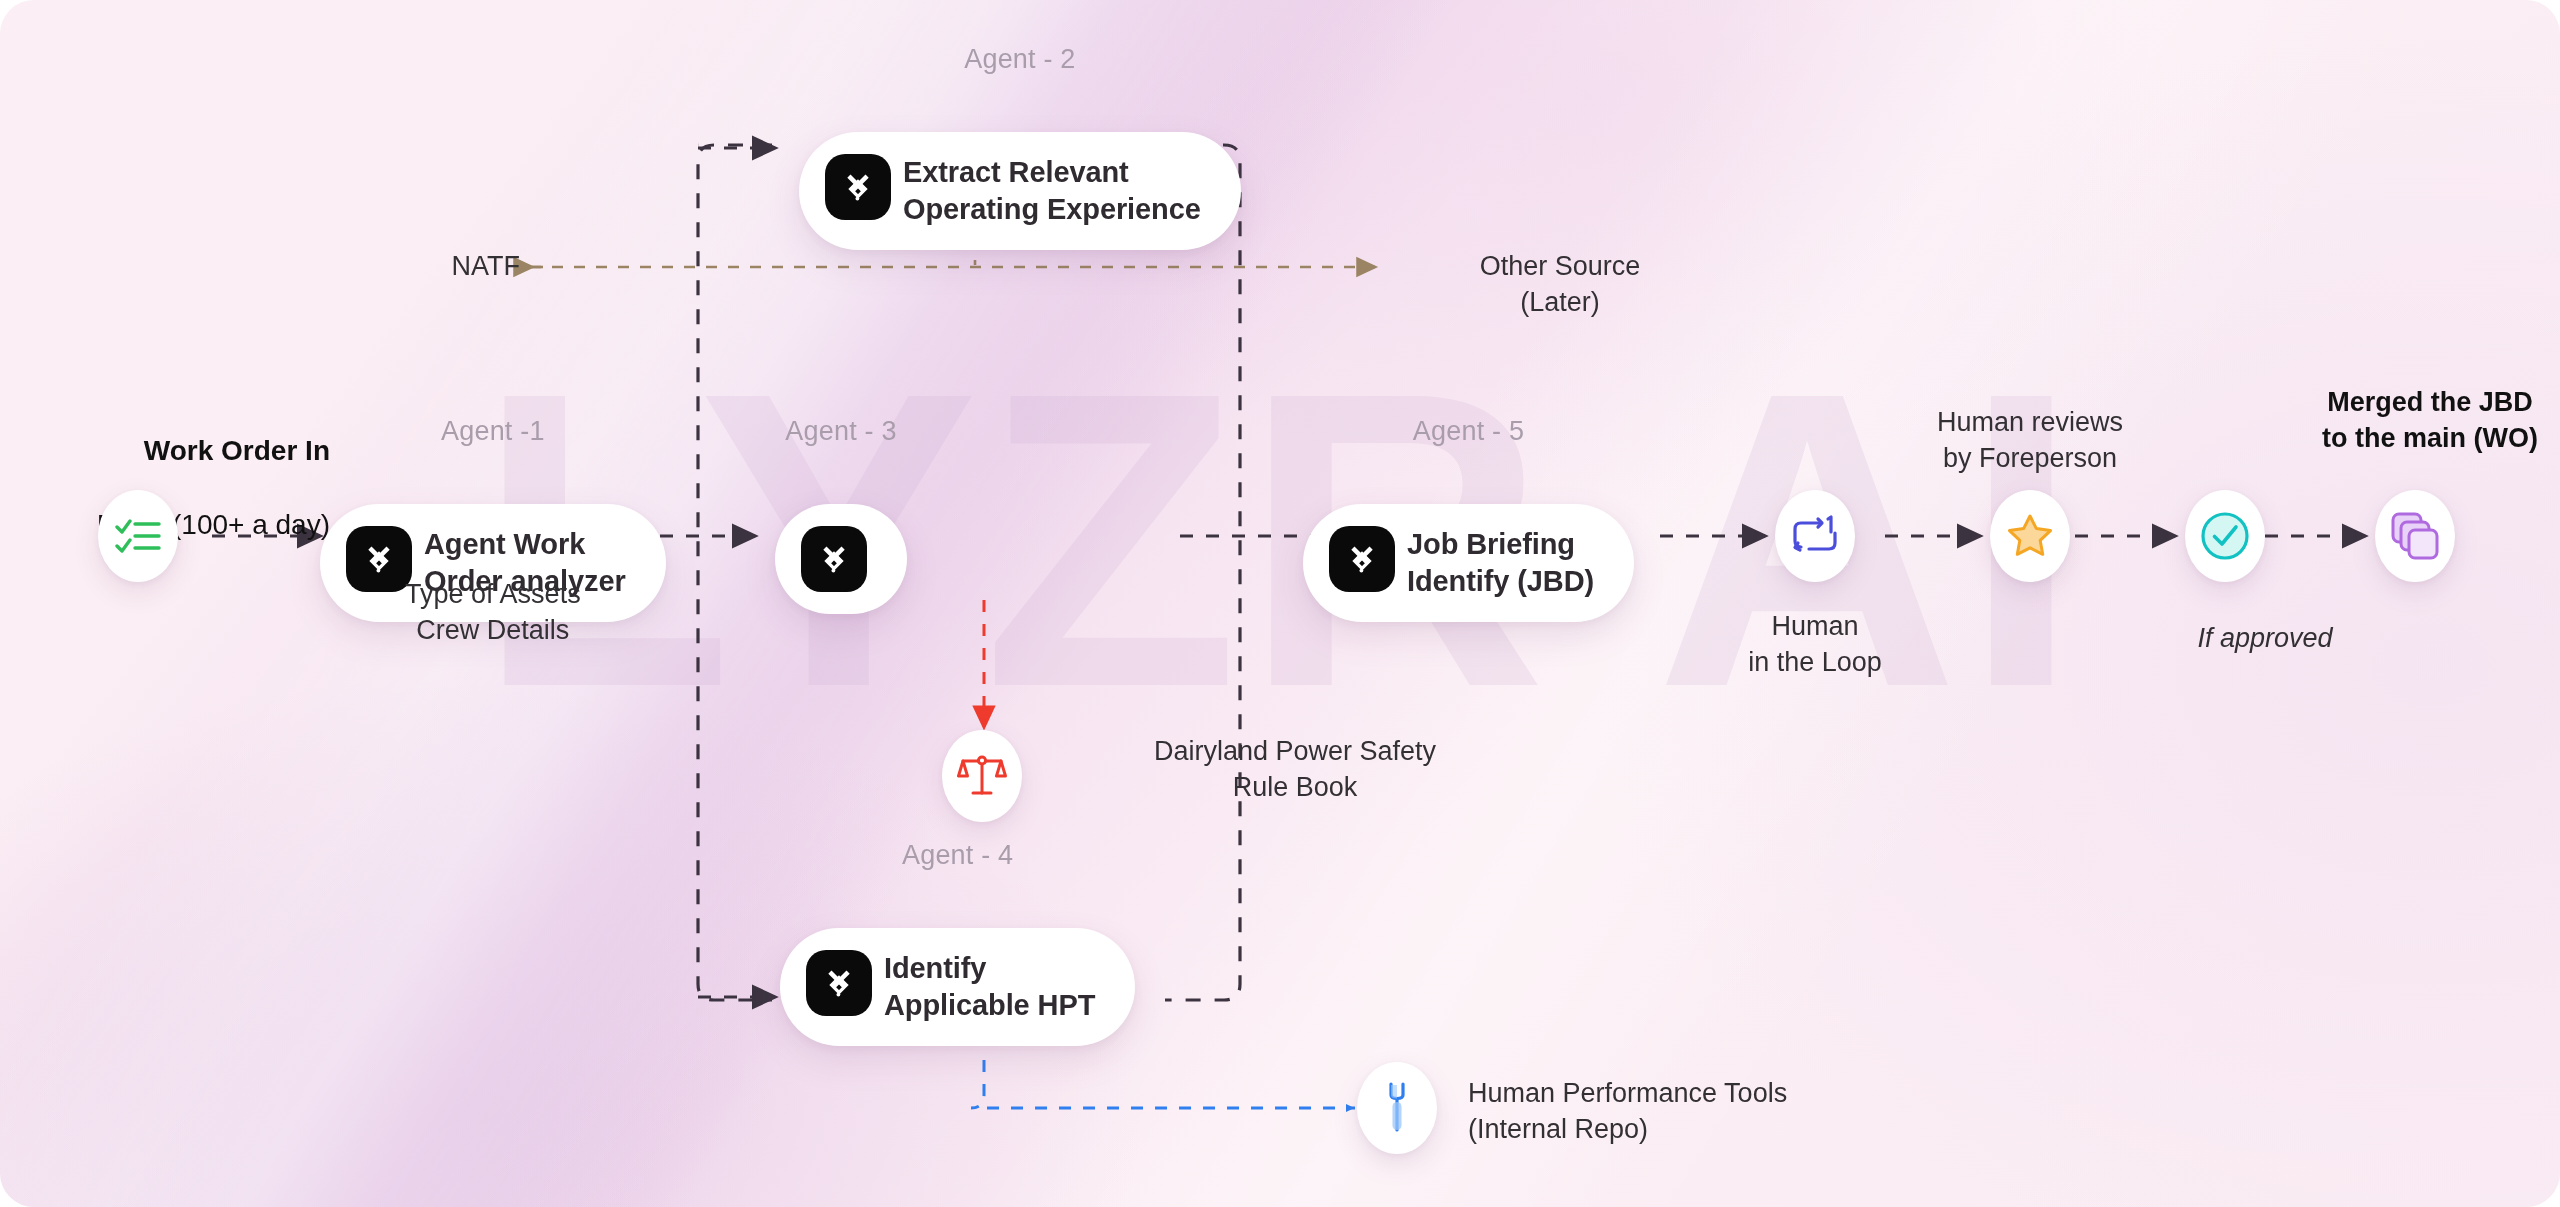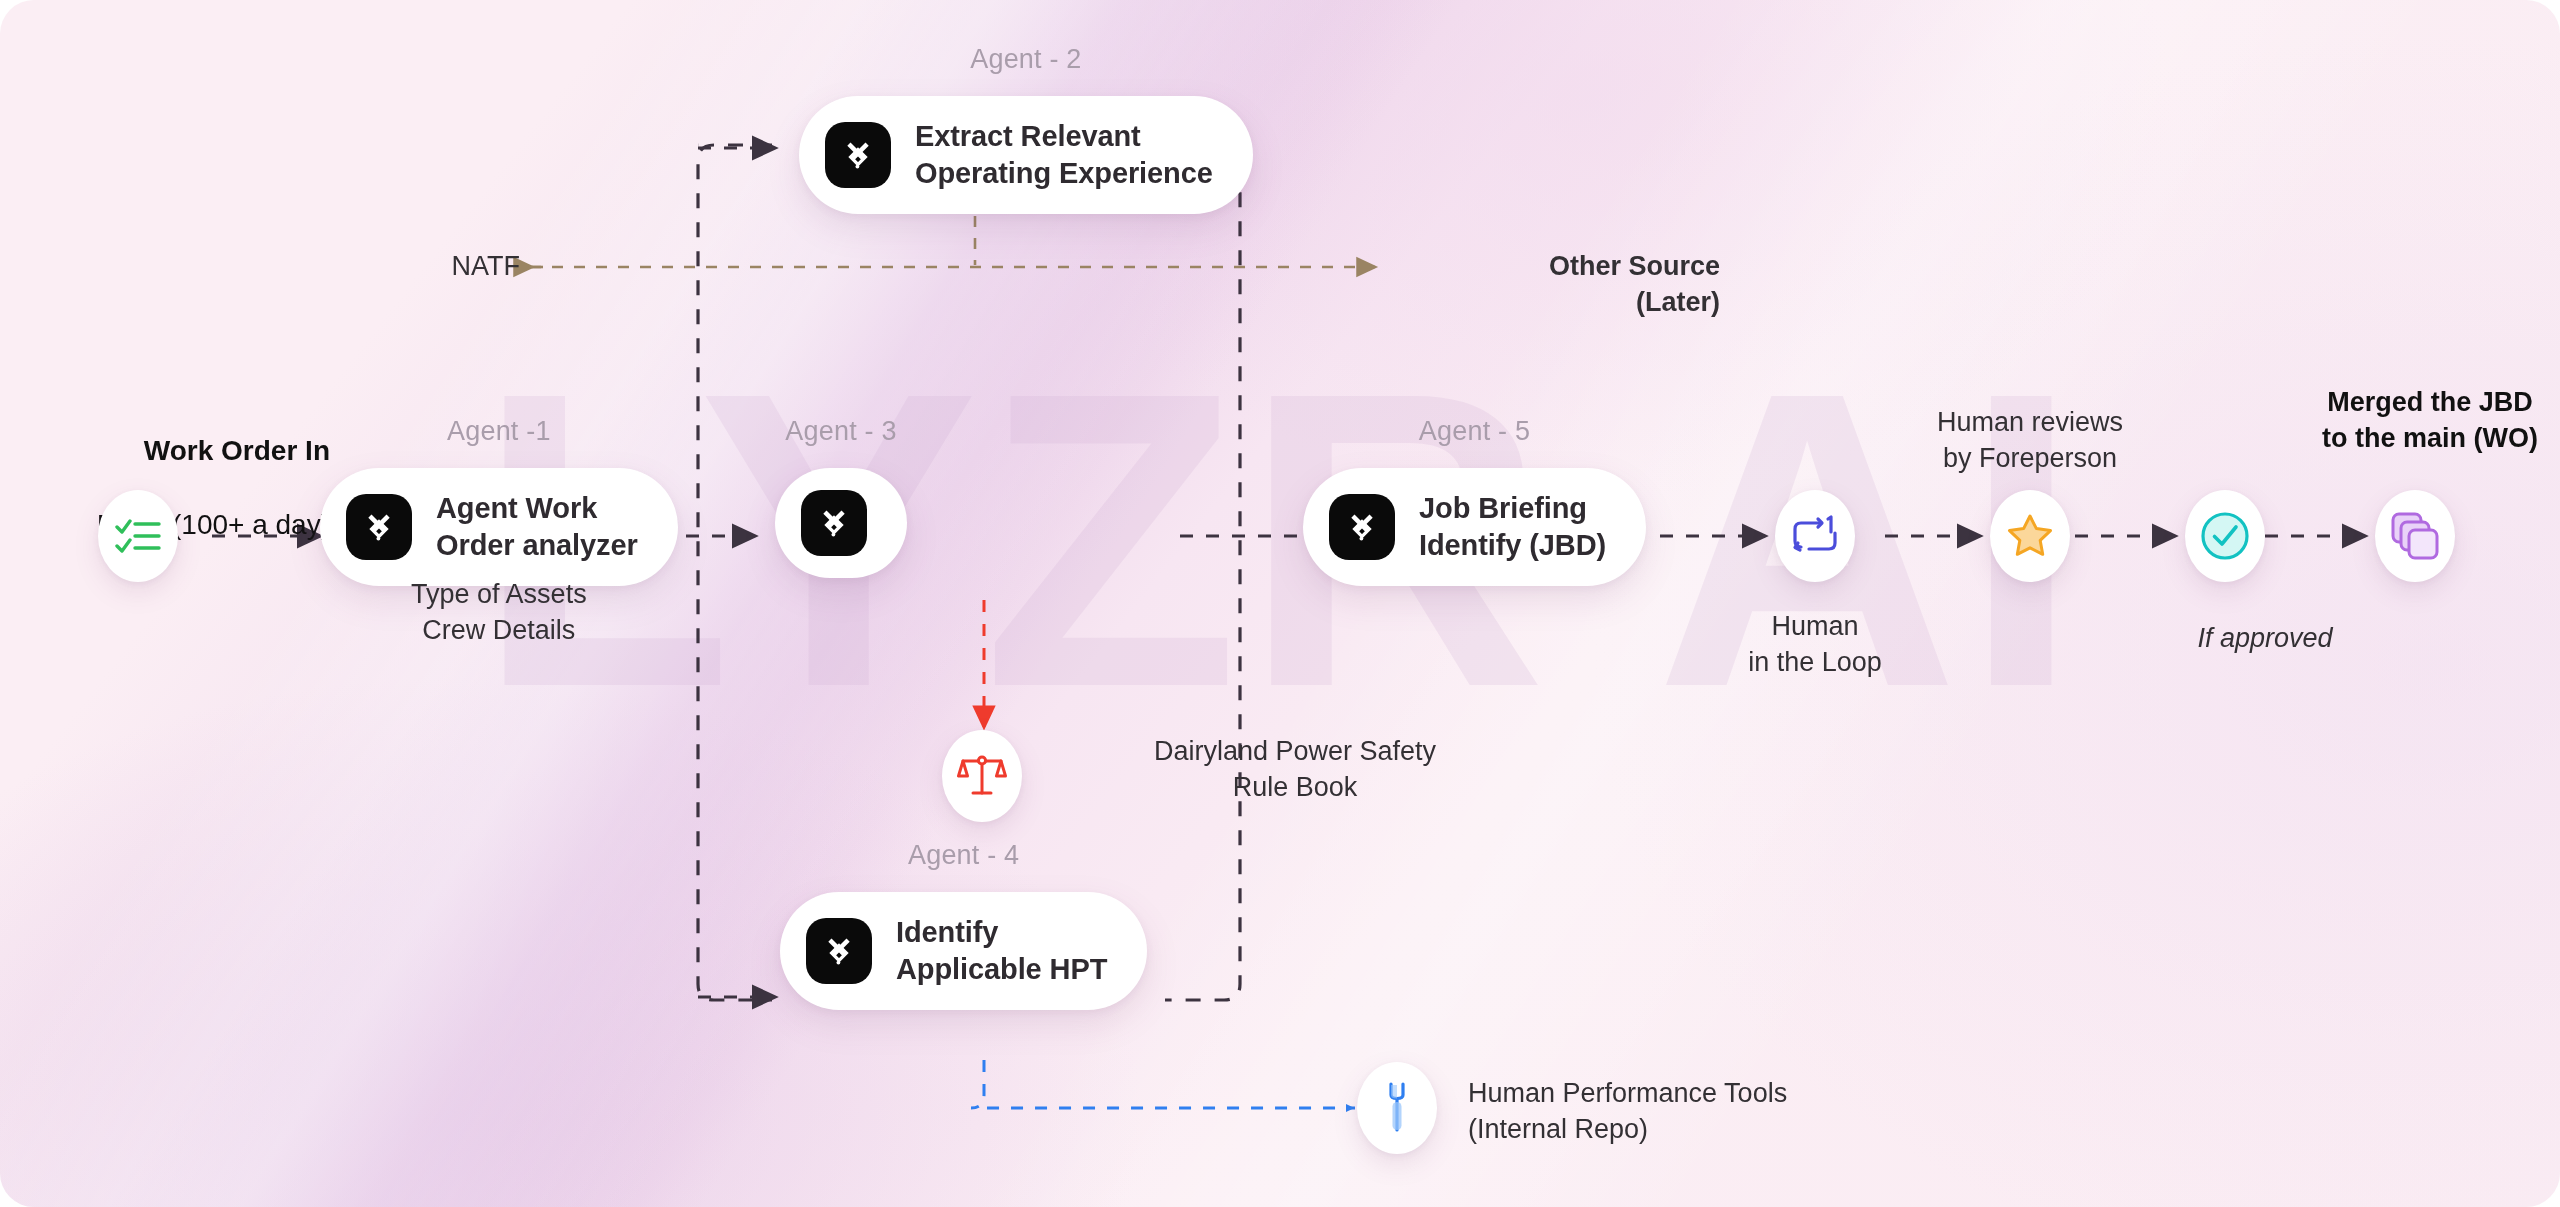--- a/index.html
+++ b/index.html
@@ -30,24 +30,25 @@
     font-family:"Liberation Sans",sans-serif;
     line-height:1;user-select:none;pointer-events:none;
   }
 
   svg#wires{position:absolute;left:0;top:0;width:2560px;height:1207px;pointer-events:none;}
 
   .node{position:absolute;}
 
   
   .pill{
-    display:flex;align-items:center;gap:24px;
+    display:flex;align-items:flex-start;gap:12px;
     background:#ffffff;border-radius:70px;
     padding:22px 40px 22px 26px;
     box-shadow:0 14px 34px rgba(120,70,120,.13), 0 3px 8px rgba(120,70,120,.07);
+    margin-top:36px;
   }
   .logo{
     width:66px;height:66px;border-radius:20px;background:#0a0a0a;
     flex:0 0 66px;display:flex;align-items:center;justify-content:center;
   }
   .pill-label{
     font-size:29px;line-height:1.28;font-weight:600;color:#2f2b30;
     white-space:pre-line;letter-spacing:-.1px;
   }
   .agent-tag{
@@ -238,21 +239,21 @@
             <circle cx="19.4" cy="31.6" r="1.9"></circle>
           </g>
         </svg>
       </span>
       <span class="pill-label">Job Briefing
 Identify (JBD)</span>
     </div>
   </div>
 
   <div class="cap" style="left:400px;top:248px;width:120px;text-align:right;">NATF</div>
-  <div class="cap left" style="left:1400px;top:248px;width:320px;text-align:right;font-weight:bold;">Other Source
+  <div class="cap left" style="left:1400px;top:248px;width:320px;text-align:center;">Other Source
 (Later)</div>
 
   <div class="node" style="left:942px;top:730px;">
     <div class="chip">
       <svg width="50" height="48" viewBox="0 0 50 48">
         <g stroke="#ef3b2d" stroke-width="3" fill="none" stroke-linecap="round" stroke-linejoin="round">
           <circle cx="25" cy="8.5" r="3.6"></circle>
           <path d="M6,9 L21.6,9"></path>
           <path d="M28.4,9 L44,9"></path>
           <path d="M25,12.2 L25,41"></path>

